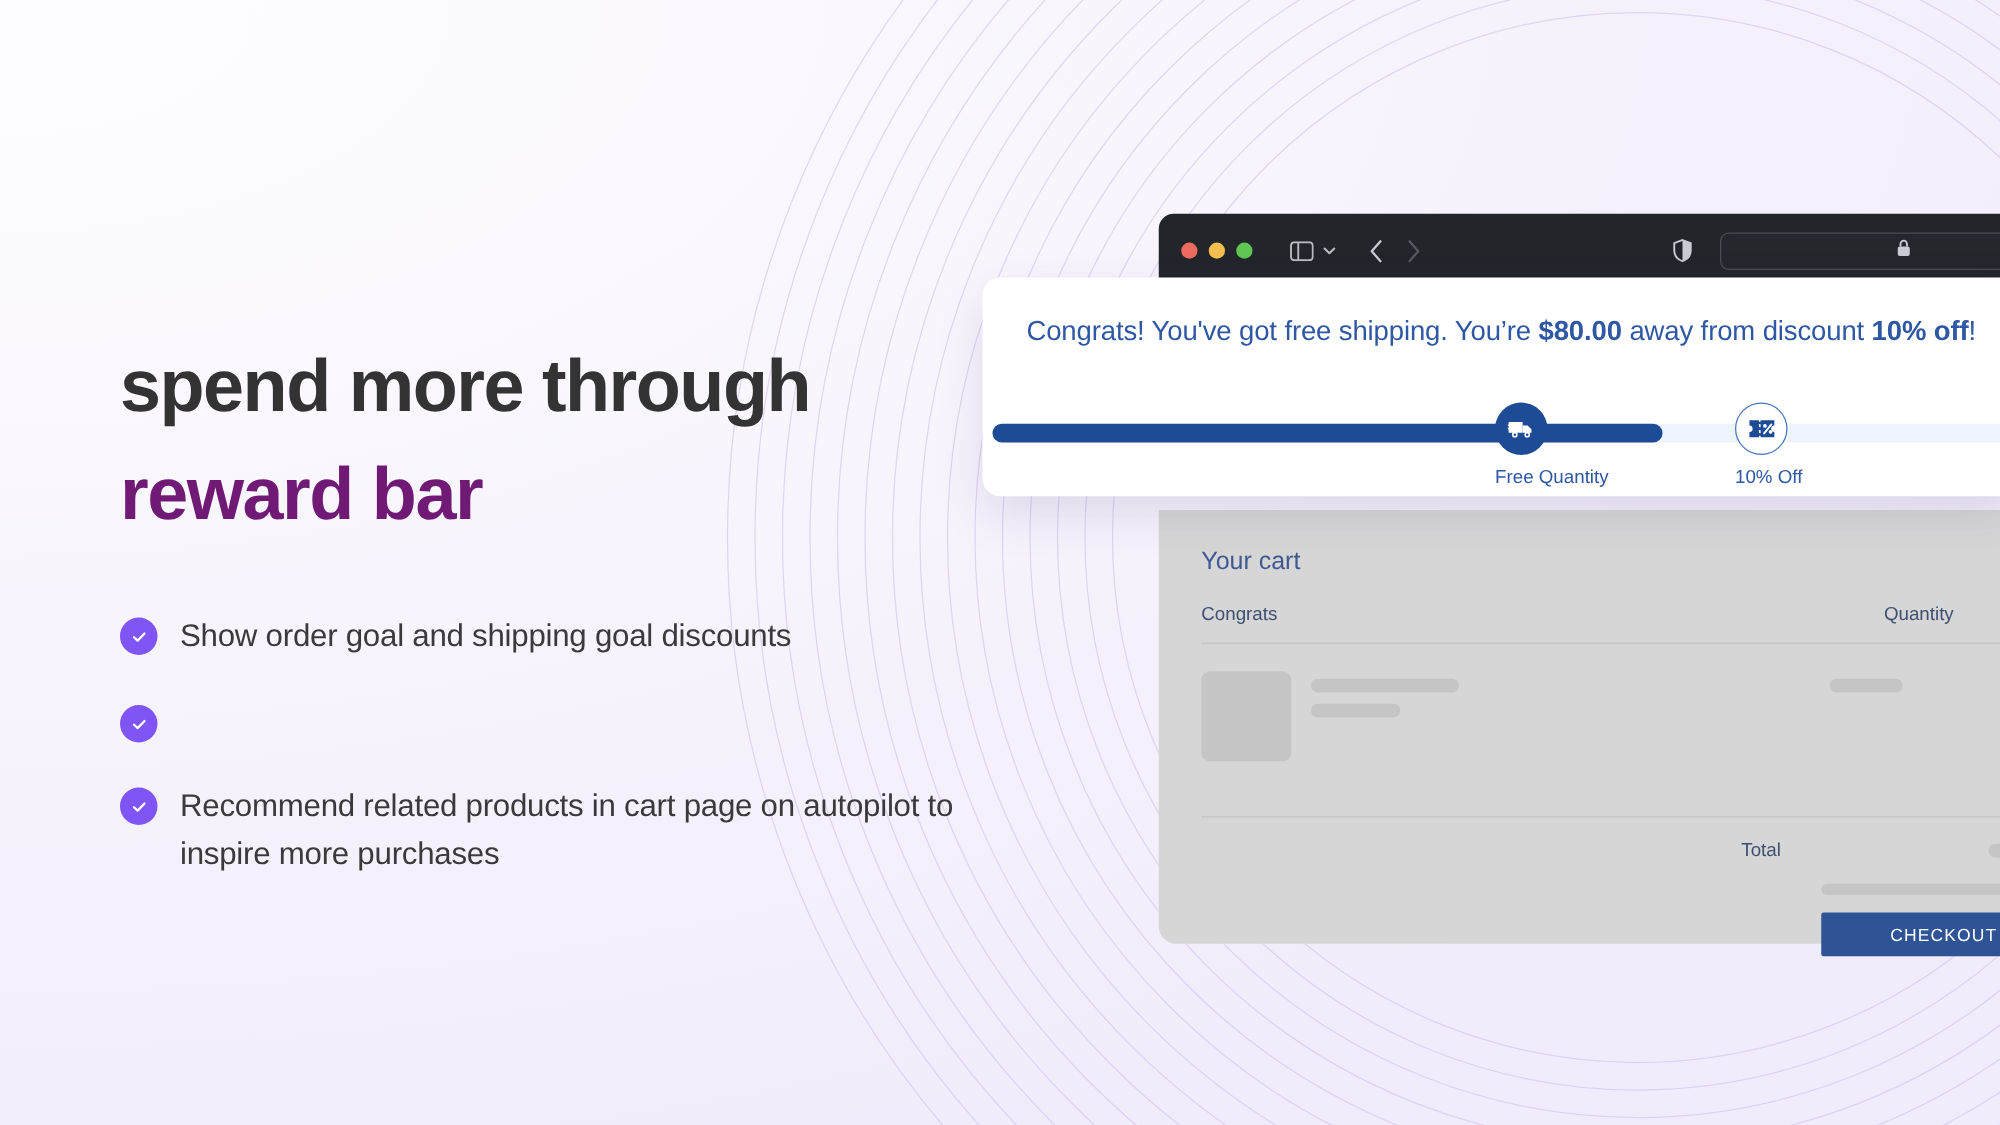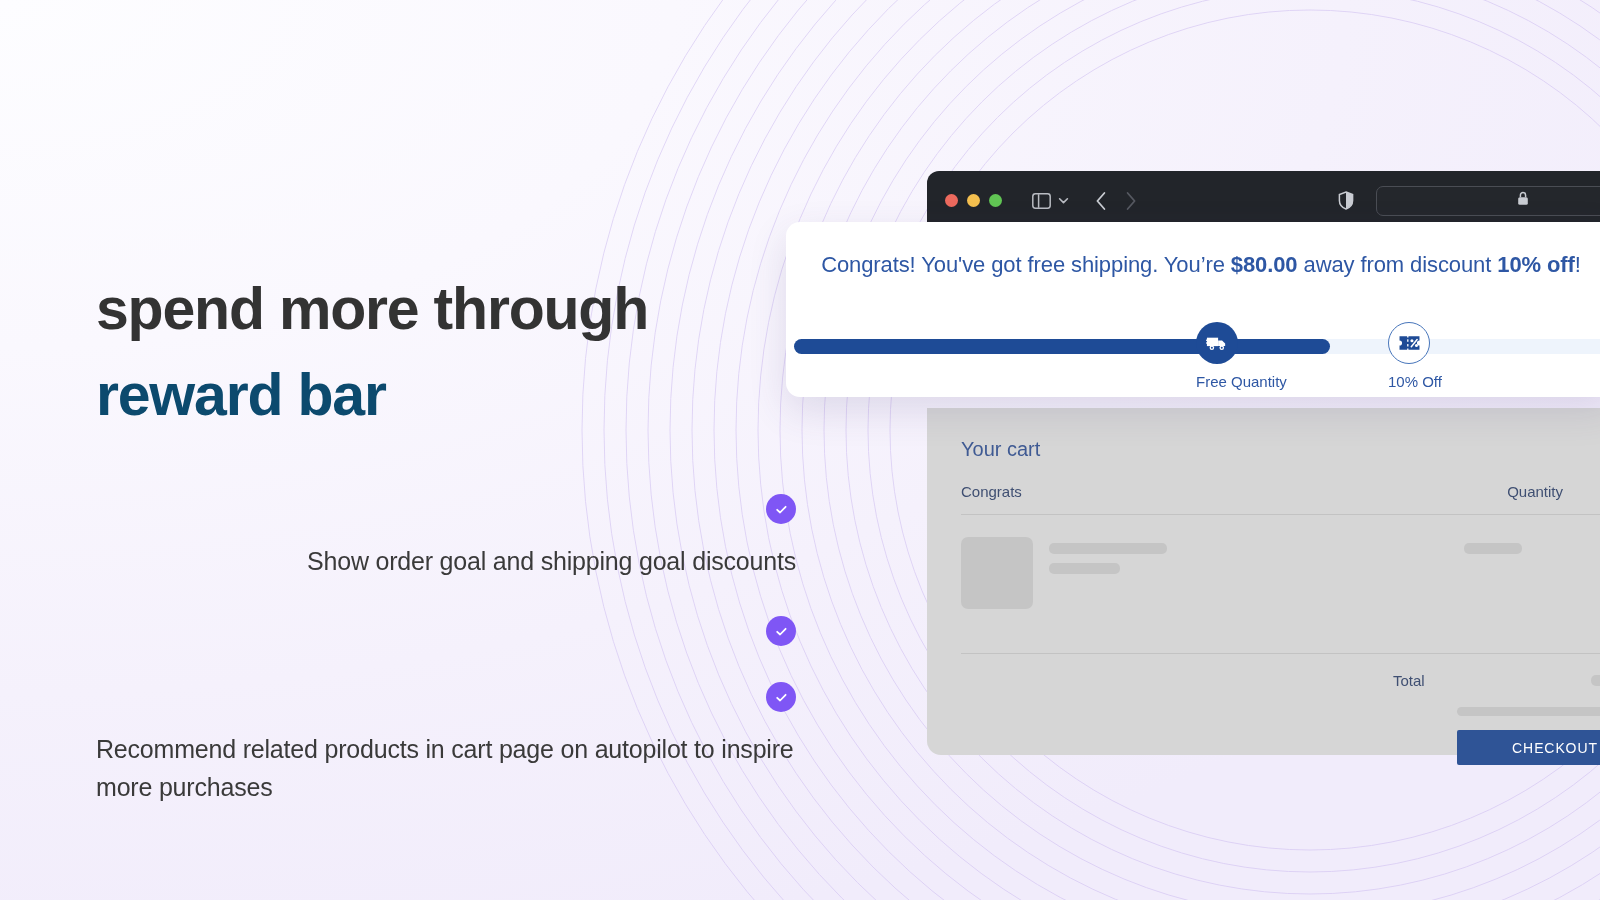--- a/index.html
+++ b/index.html
@@ -34,32 +34,31 @@
     width: 700px;
   }
 
   .headline {
     font-size: 59px;
     line-height: 86px;
     font-weight: 700;
     color: #333333;
     letter-spacing: -1.2px;
   }
-  .headline .accent { color: #0c4a6e; }
+  .headline .accent { color: #701a75; }
 
   .feature-list {
     margin-top: 52px;
     list-style: none;
   }
   .feature-item {
     display: flex;
-    align-items: flex-end;
+    align-items: flex-start;
     gap: 18px;
     margin-bottom: 32px;
-    flex-direction: column;
   }
   .check-badge {
     flex: 0 0 auto;
     width: 30px;
     height: 30px;
     border-radius: 50%;
     background: #7f56f5;
     display: flex;
     align-items: center;
     justify-content: center;

